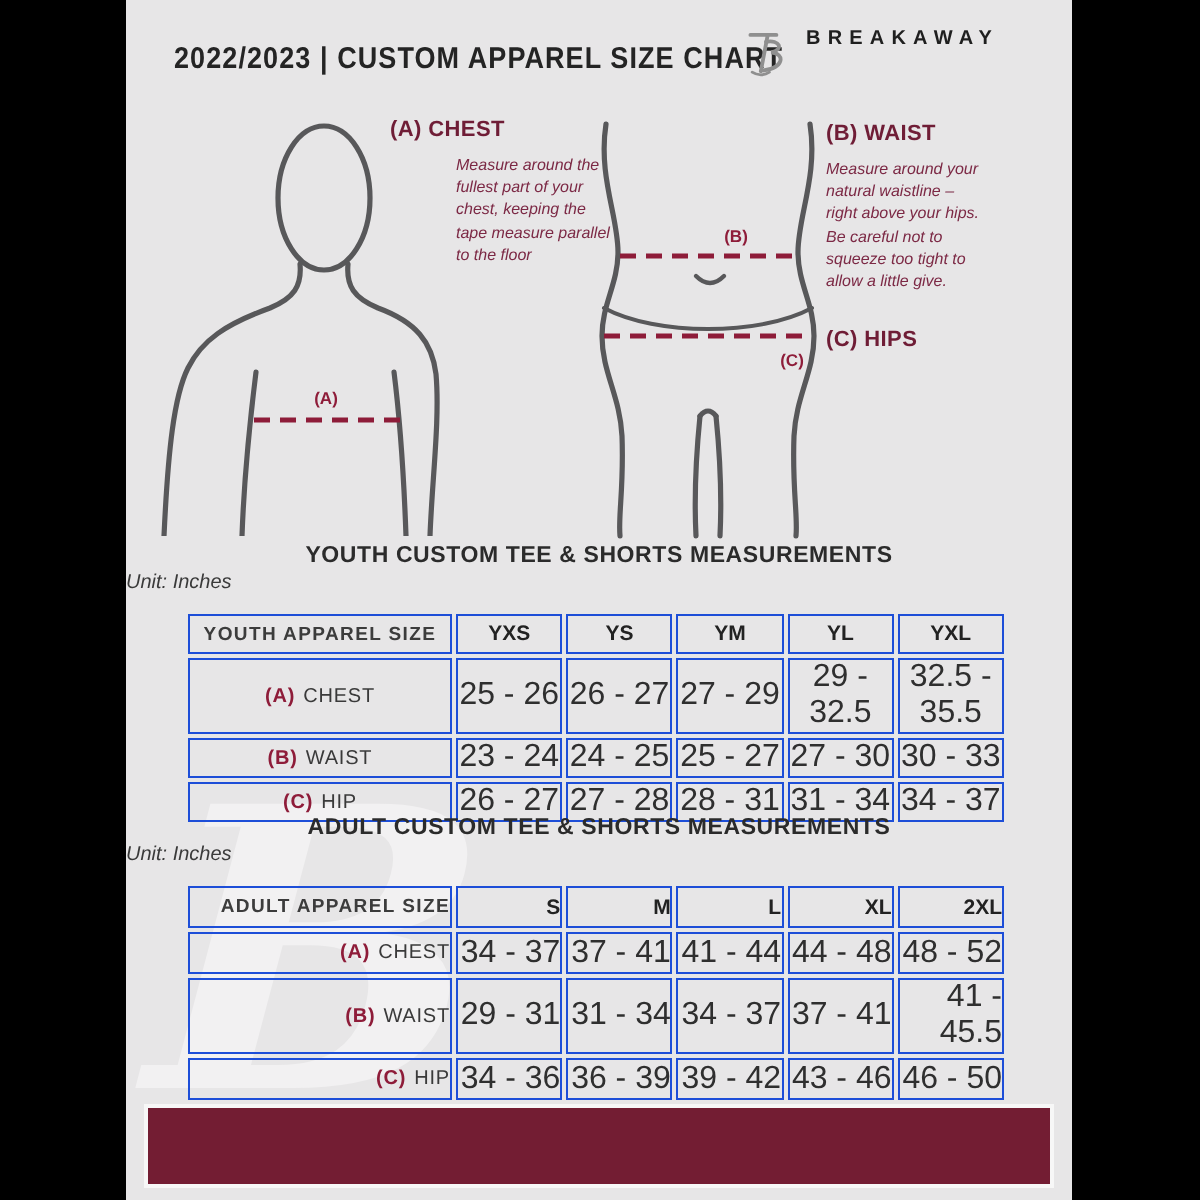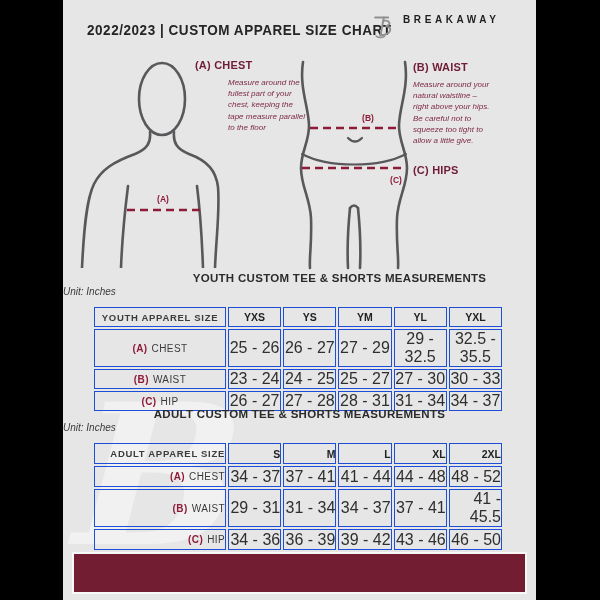--- a/index.html
+++ b/index.html
@@ -108,21 +108,21 @@
     <div class="sec-head" style="left:350px;top:61px;">(B) WAIST</div>
     <div class="sec-body" style="left:350px;top:79px;width:106px;">Measure around your
 natural waistline –
 right above your hips.
 Be careful not to
 squeeze too tight to
 allow a little give.</div>
 
     <div class="sec-head" style="left:350px;top:164px;">(C) HIPS</div>
 
-    <div class="tbl-title" style="top:272px;padding-left:40px;">YOUTH CUSTOM TEE &amp; SHORTS MEASUREMENTS</div>
+    <div class="tbl-title" style="top:272px;">YOUTH CUSTOM TEE &amp; SHORTS MEASUREMENTS</div>
     <div class="tbl-unit" style="top:286px;">Unit: Inches</div>
     <table class="size-table youth" style="top:305px;">
       <colgroup>
           <col class="c0">
           <col>
           <col>
           <col>
           <col>
           <col>
         </colgroup>

